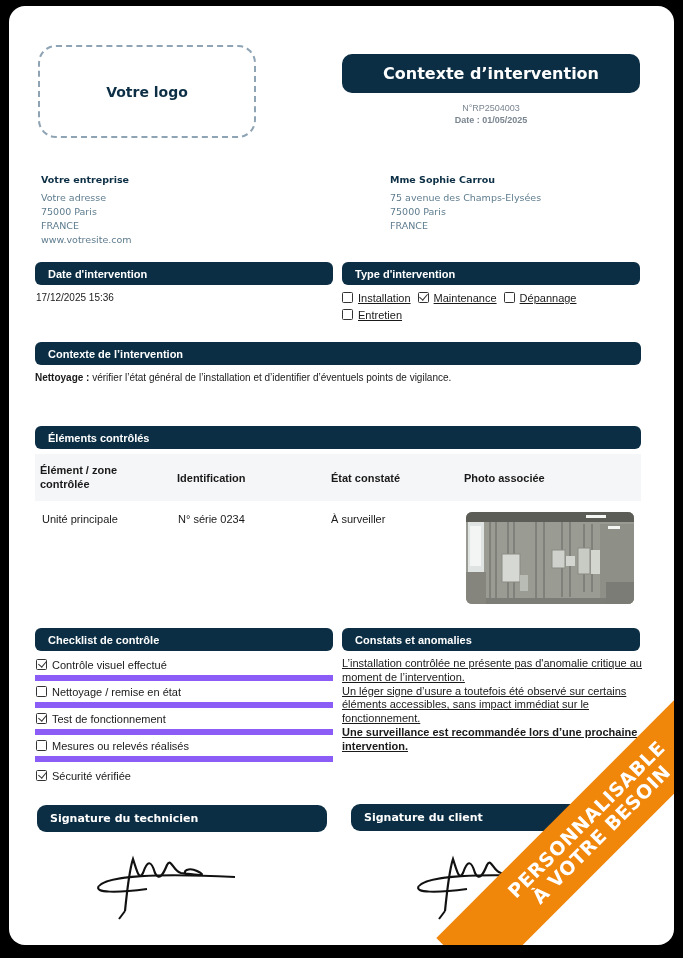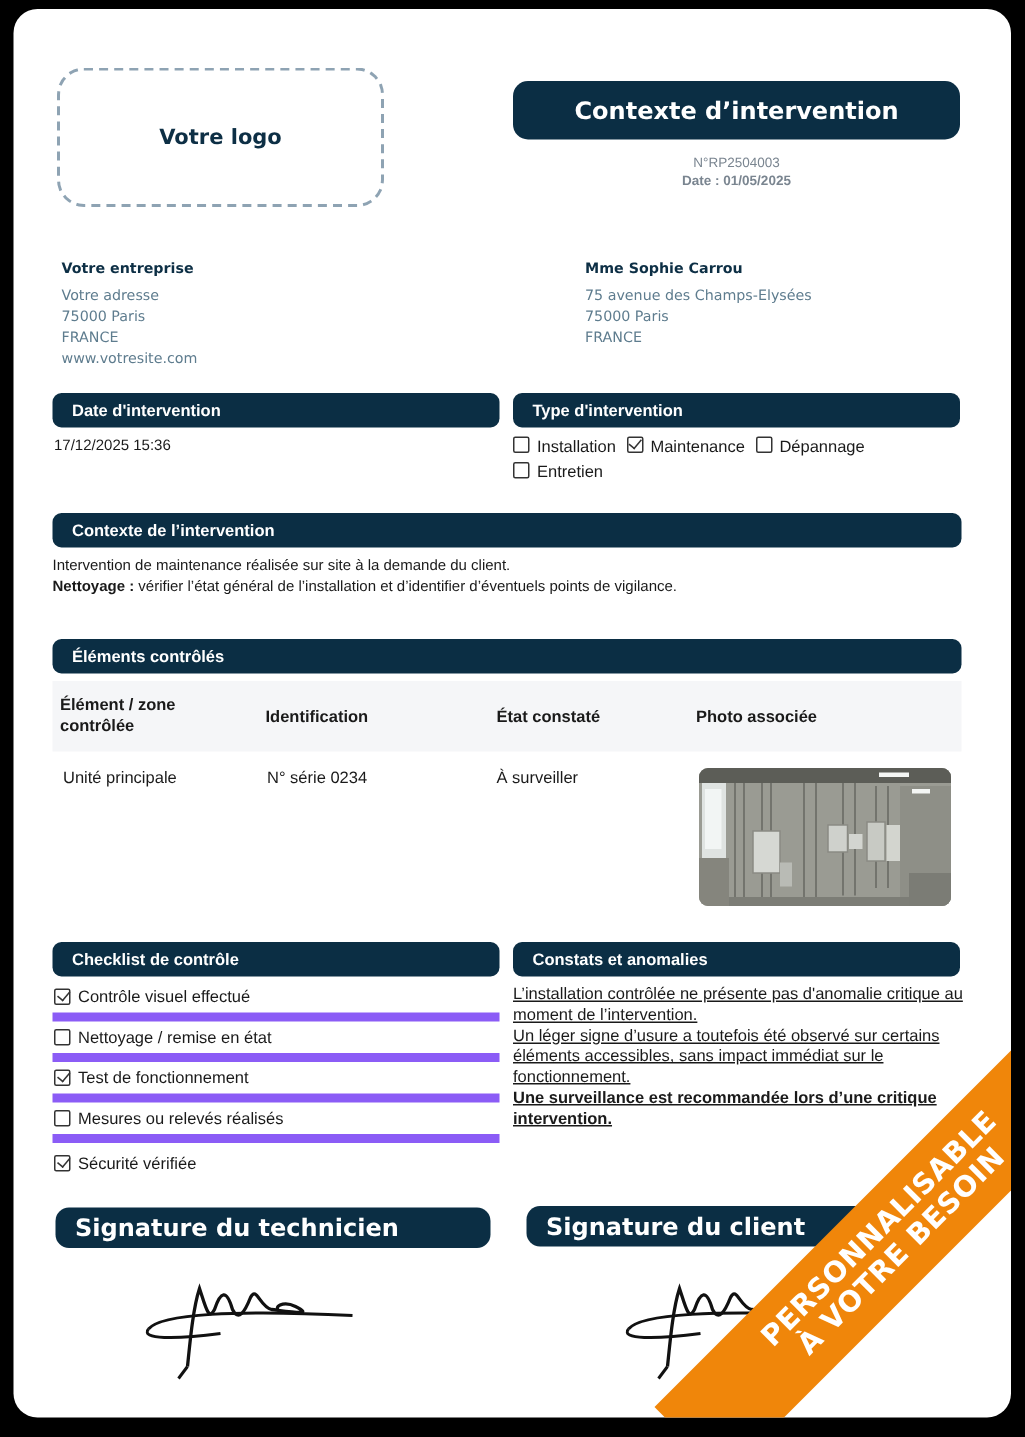--- a/index.html
+++ b/index.html
@@ -22,21 +22,21 @@
     display: flex; align-items: center; justify-content: center;
     font-family: "DejaVu Sans", sans-serif;
   }
   .meta { left: 333px; width: 298px; text-align: center; font-size: 9px; color: #7a8590; line-height: 13px; }
   .addr { font-family: "DejaVu Sans", sans-serif; font-size: 9.5px; line-height: 14px; color: #5e7c8e; }
   .addr .name { font-weight: bold; color: #0d2f45; margin-bottom: 4px; font-size: 9.5px; }
   .bar {
     background: #0b2e44; color: #fff; font-weight: bold; font-size: 11px;
     border-radius: 6px; height: 23px; display: flex; align-items: center; padding-left: 13px;
   }
-  .bar.sig { height: 27px; border-radius: 9px; font-family: "DejaVu Sans", sans-serif; font-size: 16px; }
+  .bar.sig { height: 27px; border-radius: 9px; font-family: "DejaVu Sans", sans-serif; font-size: 11px; }
   .txt { font-size: 10px; line-height: 14px; color: #1a1a1a; }
   .cb {
     display: inline-block; width: 11px; height: 11px; border: 1.3px solid #333;
     border-radius: 1.5px; vertical-align: -1px; margin-right: 5px; position: relative; background: #fff;
   }
   .cb.checked::after {
     content: ""; position: absolute; left: 2.5px; top: -1px; width: 4px; height: 7px;
     border: solid #333; border-width: 0 1.4px 1.4px 0; transform: rotate(40deg);
   }
   .type-row { display: flex; flex-wrap: wrap; font-size: 11px; line-height: 17px; }
@@ -94,32 +94,31 @@
   </div>
 
   <div class="abs bar" style="left:26px; top:256px; width:298px;">
     <span>Date d'intervention</span>
   </div>
   <div class="abs txt" style="left:27px; top:285px;">17/12/2025 15:36</div>
 
   <div class="abs bar" style="left:333px; top:256px; width:298px;">
     <span>Type d'intervention</span>
   </div>
-  <div class="abs type-row" style="left:333px; top:284px; width:300px;">
+  <div class="abs type-row" style="left:333px; top:284px; width:300px;text-decoration:underline;">
     <span class="opt"><span class="cb"></span><span>Installation</span></span>
     <span class="opt"><span class="cb checked"></span><span>Maintenance</span></span>
     <span class="opt"><span class="cb"></span><span>Dépannage</span></span>
     <span class="opt"><span class="cb"></span><span>Entretien</span></span>
   </div>
 
   <div class="abs bar" style="left:26px; top:336px; width:606px;">
     <span>Contexte de l’intervention</span>
   </div>
   <div class="abs txt" style="left:26px; top:365px; width:606px;">
-    <div>Intervention de maintenance réalisée sur site à la demande du client.</div>
     <div><b>Nettoyage :</b><span> vérifier l’état général de l’installation et d’identifier d’éventuels points de vigilance.</span></div>
   </div>
 
   <div class="abs bar" style="left:26px; top:420px; width:606px;">
     <span>Éléments contrôlés</span>
   </div>
   <div class="abs table-head">
     <div class="th" style="left:5px; top:9px; width:110px;">Élément / zone contrôlée</div>
     <div class="th" style="left:142px; top:17px;">Identification</div>
     <div class="th" style="left:296px; top:17px;">État constaté</div>
@@ -188,21 +187,21 @@
         <span>Sécurité vérifiée</span>
       </div>
   </div>
 
   <div class="abs bar" style="left:333px; top:622px; width:298px;">
     <span>Constats et anomalies</span>
   </div>
   <div class="abs txt" style="left:333px; top:651px; width:300px; font-size:11px; line-height:13.8px;text-decoration:underline;">
     <div>L’installation contrôlée ne présente pas d'anomalie critique au moment de l’intervention.</div>
     <div>Un léger signe d’usure a toutefois été observé sur certains éléments accessibles, sans impact immédiat sur le fonctionnement.</div>
-    <div style="font-weight:bold;">Une surveillance est recommandée lors d’une critique intervention.</div>
+    <div style="font-weight:bold;">Une surveillance est recommandée lors d’une prochaine intervention.</div>
   </div>
 
   <div class="abs bar sig" style="left:28px; top:799px; width:290px;">
     <span>Signature du technicien</span>
   </div>
   <svg class="abs" style="left:88px; top:845px;" width="140" height="70" viewBox="0 0 140 70">
     <path d="M2 35 C 10 25, 60 22, 138 26" stroke="#111" stroke-width="2" fill="none"></path>
     <path d="M2 35 C -4 42, 20 42, 50 38" stroke="#111" stroke-width="2" fill="none"></path>
     <path d="M28 60 C 30 40, 32 20, 36 8 C 40 20, 42 30, 46 22 C 50 10, 54 8, 58 22 C 62 30, 66 24, 70 14 C 74 6, 76 20, 84 22 C 100 24, 112 26, 100 20 C 92 16, 84 20, 90 24" stroke="#111" stroke-width="2.2" fill="none"></path>
     <path d="M28 60 L 22 68" stroke="#111" stroke-width="2" fill="none"></path>

